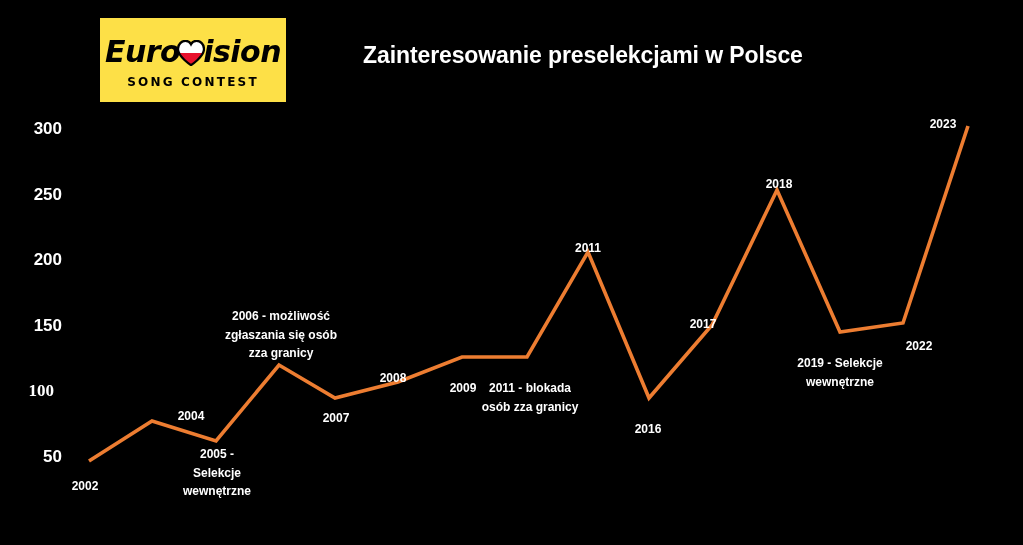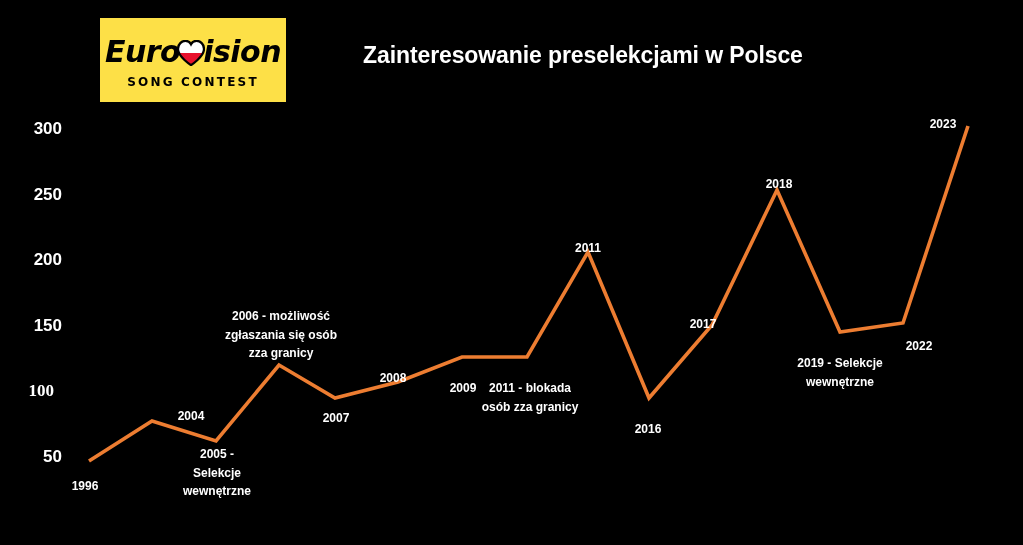--- a/index.html
+++ b/index.html
@@ -148,21 +148,21 @@
   <div id="yticks">
       <div class="ytick" style="left: 18px; top: 457px;">50</div>
       <div class="ytick" style="left: 10px; top: 391.4px; font-family: Liberation Serif, serif;">100</div>
       <div class="ytick" style="left: 18px; top: 325.8px;">150</div>
       <div class="ytick" style="left: 18px; top: 260.2px; text-align: right;">200</div>
       <div class="ytick" style="left: 18px; top: 194.6px;">250</div>
       <div class="ytick" style="left: 18px; top: 129px;">300</div>
     </div>
 
   <div id="annots">
-      <div class="annot" style="left: 85px; top: 477px;">1996</div>
+      <div class="annot" style="left: 85px; top: 477px;">2002</div>
       <div class="annot" style="left: 152px; top: 407px; margin-left: 39px;">2004</div>
       <div class="annot" style="left: 217px; top: 445px;">2005 -
 Selekcje
 wewnętrzne</div>
       <div class="annot" style="left: 281px; top: 307px;">2006 - możliwość
 zgłaszania się osób
 zza granicy</div>
       <div class="annot" style="left: 336px; top: 409px;">2007</div>
       <div class="annot" style="left: 393px; top: 369px;">2008</div>
       <div class="annot" style="left: 463px; top: 379px;">2009</div>

